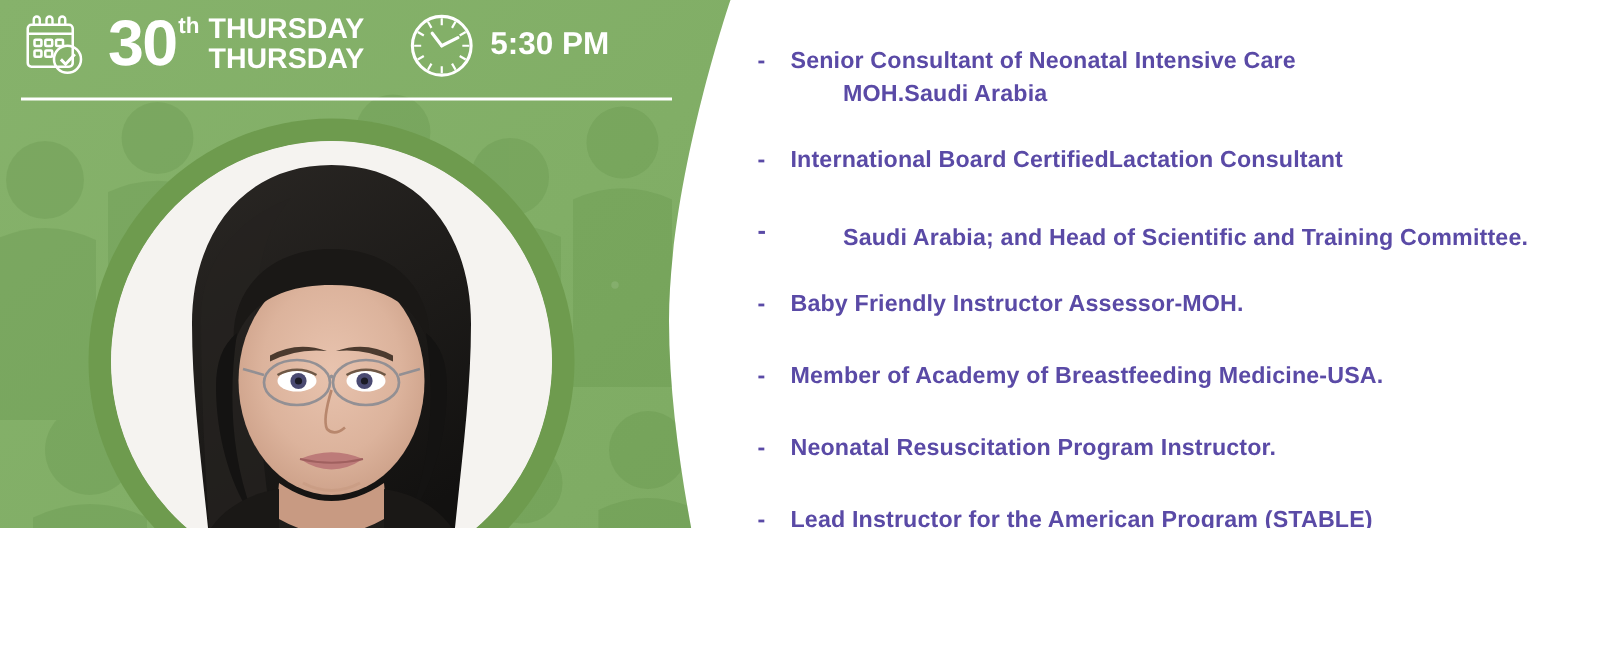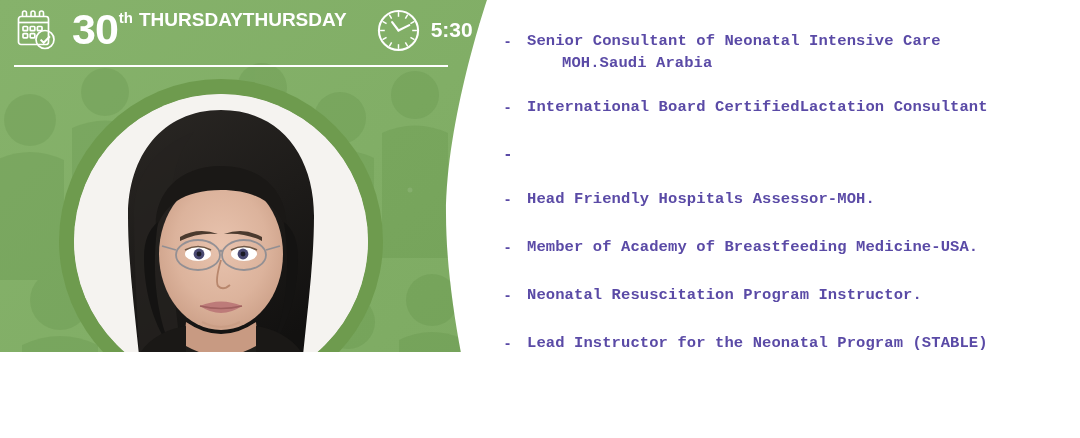--- a/index.html
+++ b/index.html
@@ -71,21 +71,21 @@
   .day-sup {
     color: #ffffff;
     font-size: 15px;
     font-weight: bold;
     line-height: 1;
     margin-top: 1px;
     margin-left: 1px;
   }
   .date-words {
     display: flex;
-    flex-direction: row;
+    flex-direction: column;
     margin-left: 6px;
     margin-top: 1px;
   }
   .date-words span {
     color: #ffffff;
     font-size: 19px;
     font-weight: bold;
     line-height: 1.03;
     letter-spacing: 0px;
   }
@@ -174,21 +174,20 @@
     font-weight: bold;
     font-size: 15.5px;
     line-height: 1.42;
   }
   .cred-dash.thick {
     font-weight: bold;
     font-size: 17px;
   }
   .cred-lines {
     flex: 1 1 auto;
-    font-family: Liberation Mono, monospace;
   }
   .cred-lines div {
     line-height: 1.42;
     white-space: nowrap;
   }
   .cred-lines div.indent {
     padding-left: 5px;
     margin-left: 30px;
   }
 </style>
@@ -385,45 +384,46 @@
     <div class="cred-item" style="margin-top:22px;">
       <span class="cred-dash">-</span>
       <div class="cred-lines">
         <div>International Board CertifiedLactation Consultant</div>
       </div>
     </div>
 
     <div class="cred-item" style="margin-top:24px;">
       <span class="cred-dash thick">-</span>
       <div class="cred-lines">
+        <div class="indent" style="margin-top:6px;">Saudi Arabia; and Head of Scientific and Training Committee.</div>
       </div>
     </div>
 
     <div class="cred-item" style="margin-top:22px;">
       <span class="cred-dash">-</span>
       <div class="cred-lines">
-        <div>Head Friendly Hospitals Assessor-MOH.</div>
+        <div>Baby Friendly Instructor Assessor-MOH.</div>
       </div>
     </div>
 
     <div class="cred-item" style="margin-top:26px;">
       <span class="cred-dash">-</span>
       <div class="cred-lines">
         <div>Member of Academy of Breastfeeding Medicine-USA.</div>
       </div>
     </div>
 
     <div class="cred-item" style="margin-top:26px;">
       <span class="cred-dash">-</span>
       <div class="cred-lines">
         <div>Neonatal Resuscitation Program Instructor.</div>
       </div>
     </div>
 
     <div class="cred-item" style="margin-top:26px;">
       <span class="cred-dash">-</span>
       <div class="cred-lines">
-        <div>Lead Instructor for the Neonatal Program (STABLE)</div>
+        <div>Lead Instructor for the American Program (STABLE)</div>
       </div>
     </div>
   </div>
 
 </div>
 
 </body></html>

